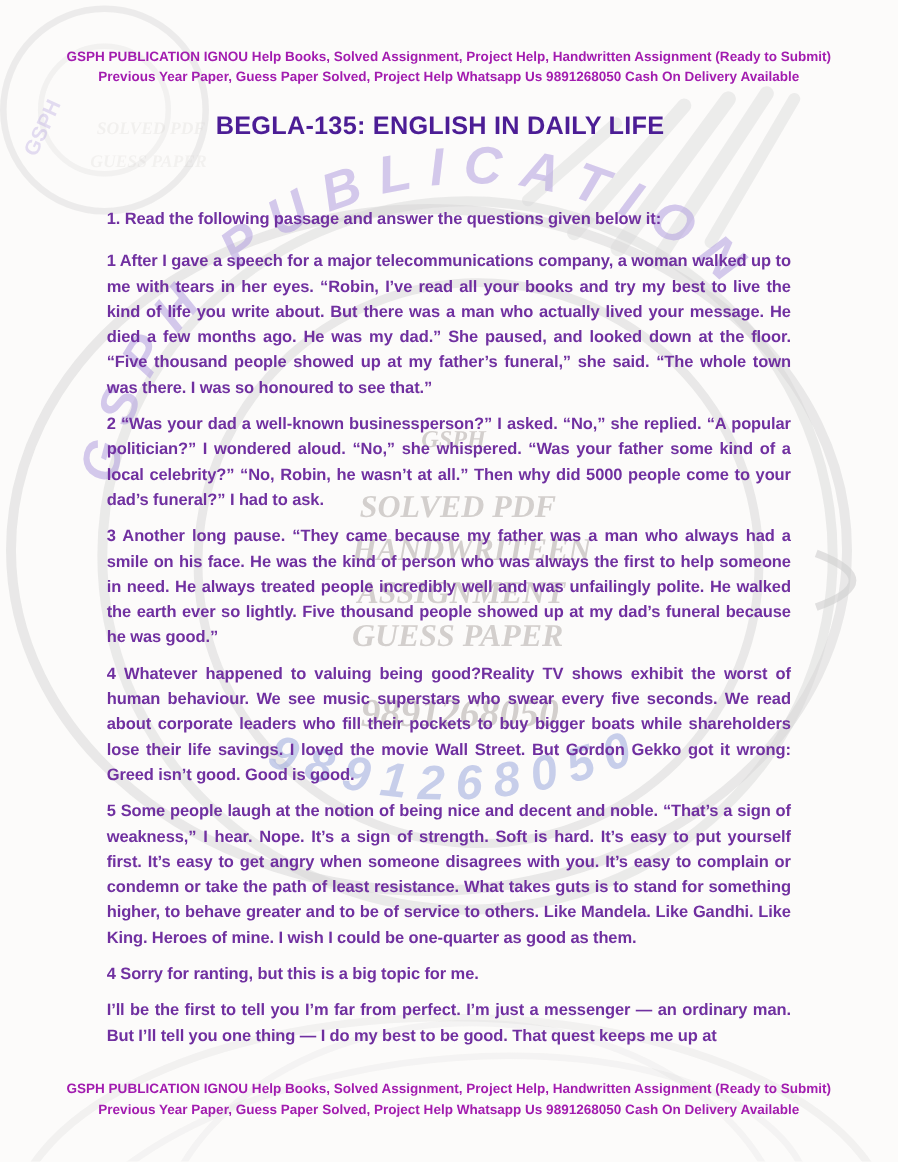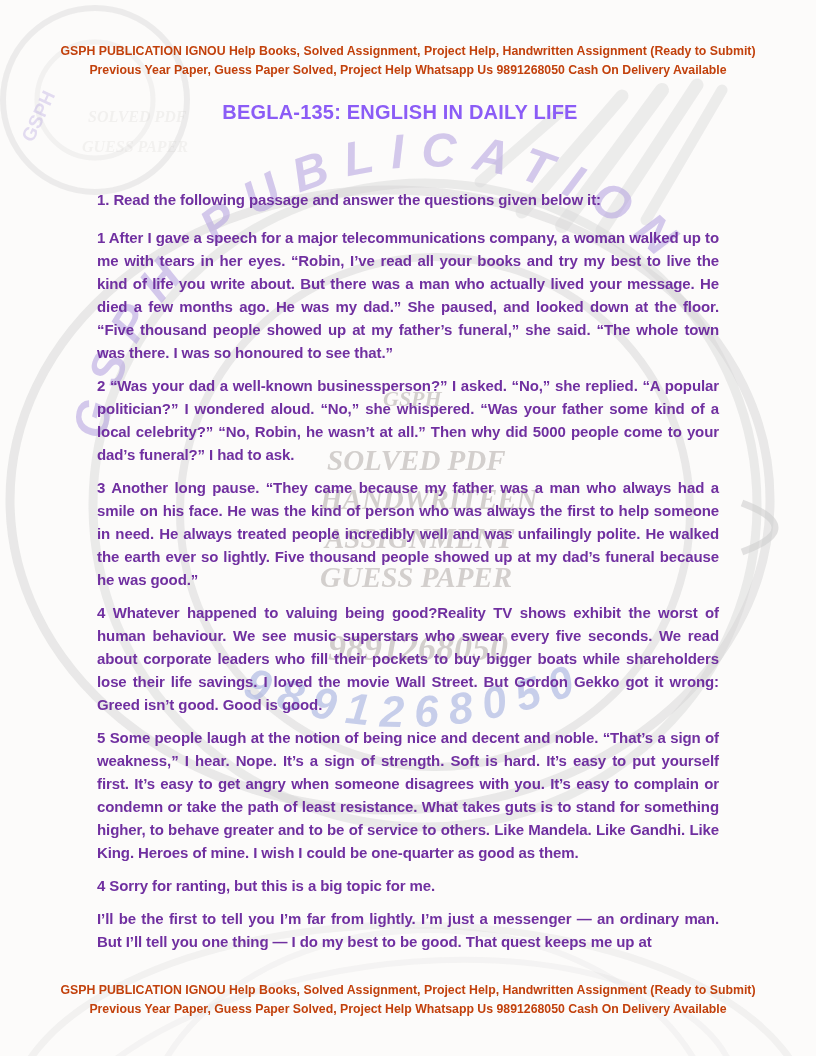--- a/index.html
+++ b/index.html
@@ -5,27 +5,27 @@
   html,body{margin:0;padding:0;}
   body{
     width:816px;height:1056px;position:relative;overflow:hidden;
     background:#fcfbfa;
     font-family:"Liberation Sans","DejaVu Sans",sans-serif;
   }
   .watermark{position:absolute;top:0;left:0;z-index:0;pointer-events:none;}
   .page-content{position:absolute;inset:0;z-index:1;}
   .hf{
     position:absolute;left:58px;right:58px;text-align:center;
-    color:#c2410c;font-weight:bold;font-size:12.3px;line-height:19px;
+    color:#a21caf;font-weight:bold;font-size:12.3px;line-height:19px;
   }
   .header{top:42px;}
   .footer{top:981px;}
   .doc-title{
     position:absolute;left:0;right:16px;text-align:center;
-    color:#8b5cf6;font-weight:800;font-size:20px;letter-spacing:.2px;
+    color:#4c1d95;font-weight:800;font-size:23px;letter-spacing:.2px;
   }
   .title-main{top:101px;}
   .title-sub{top:146px;}
   .body-text{
     position:absolute;top:188px;left:97px;width:622px;
     color:#7030A0;font-weight:bold;font-size:15px;line-height:23px;
     letter-spacing:-0.1px;
   }
   .body-text p{margin:0 0 10px 0;text-align:justify;}
   .body-text p.qh{margin-bottom:15px;text-align:left;}
@@ -107,21 +107,21 @@
   <div class="doc-title title-main">BEGLA-135: ENGLISH IN DAILY LIFE</div>
 
   <div class="body-text">
     <p class="qh">1. Read the following passage and answer the questions given below it:</p>
     <p>1 After I gave a speech for a major telecommunications company, a woman walked up to me with tears in her eyes. “Robin, I’ve read all your books and try my best to live the kind of life you write about. But there was a man who actually lived your message. He died a few months ago. He was my dad.” She paused, and looked down at the floor. “Five thousand people showed up at my father’s funeral,” she said. “The whole town was there. I was so honoured to see that.”</p>
     <p>2 “Was your dad a well-known businessperson?” I asked. “No,” she replied. “A popular politician?” I wondered aloud. “No,” she whispered. “Was your father some kind of a local celebrity?” “No, Robin, he wasn’t at all.” Then why did 5000 people come to your dad’s funeral?” I had to ask.</p>
     <p>3 Another long pause. “They came because my father was a man who always had a smile on his face. He was the kind of person who was always the first to help someone in need. He always treated people incredibly well and was unfailingly polite. He walked the earth ever so lightly. Five thousand people showed up at my dad’s funeral because he was good.”</p>
     <p>4 Whatever happened to valuing being good?Reality TV shows exhibit the worst of human behaviour. We see music superstars who swear every five seconds. We read about corporate leaders who fill their pockets to buy bigger boats while shareholders lose their life savings. I loved the movie Wall Street. But Gordon Gekko got it wrong: Greed isn’t good. Good is good.</p>
     <p>5 Some people laugh at the notion of being nice and decent and noble. “That’s a sign of weakness,” I hear. Nope. It’s a sign of strength. Soft is hard. It’s easy to put yourself first. It’s easy to get angry when someone disagrees with you. It’s easy to complain or condemn or take the path of least resistance. What takes guts is to stand for something higher, to behave greater and to be of service to others. Like Mandela. Like Gandhi. Like King. Heroes of mine. I wish I could be one-quarter as good as them.</p>
     <p>4 Sorry for ranting, but this is a big topic for me.</p>
-    <p>I’ll be the first to tell you I’m far from lightly. I’m just a messenger — an ordinary man. But I’ll tell you one thing — I do my best to be good. That quest keeps me up at</p>
+    <p>I’ll be the first to tell you I’m far from perfect. I’m just a messenger — an ordinary man. But I’ll tell you one thing — I do my best to be good. That quest keeps me up at</p>
   </div>
 
   <div class="hf footer">
     <div>GSPH PUBLICATION IGNOU Help Books, Solved Assignment, Project Help, Handwritten Assignment (Ready to Submit)</div>
     <div>Previous Year Paper, Guess Paper Solved, Project Help Whatsapp Us 9891268050 Cash On Delivery Available</div>
   </div>
 
 </div>
 
 </body></html>

